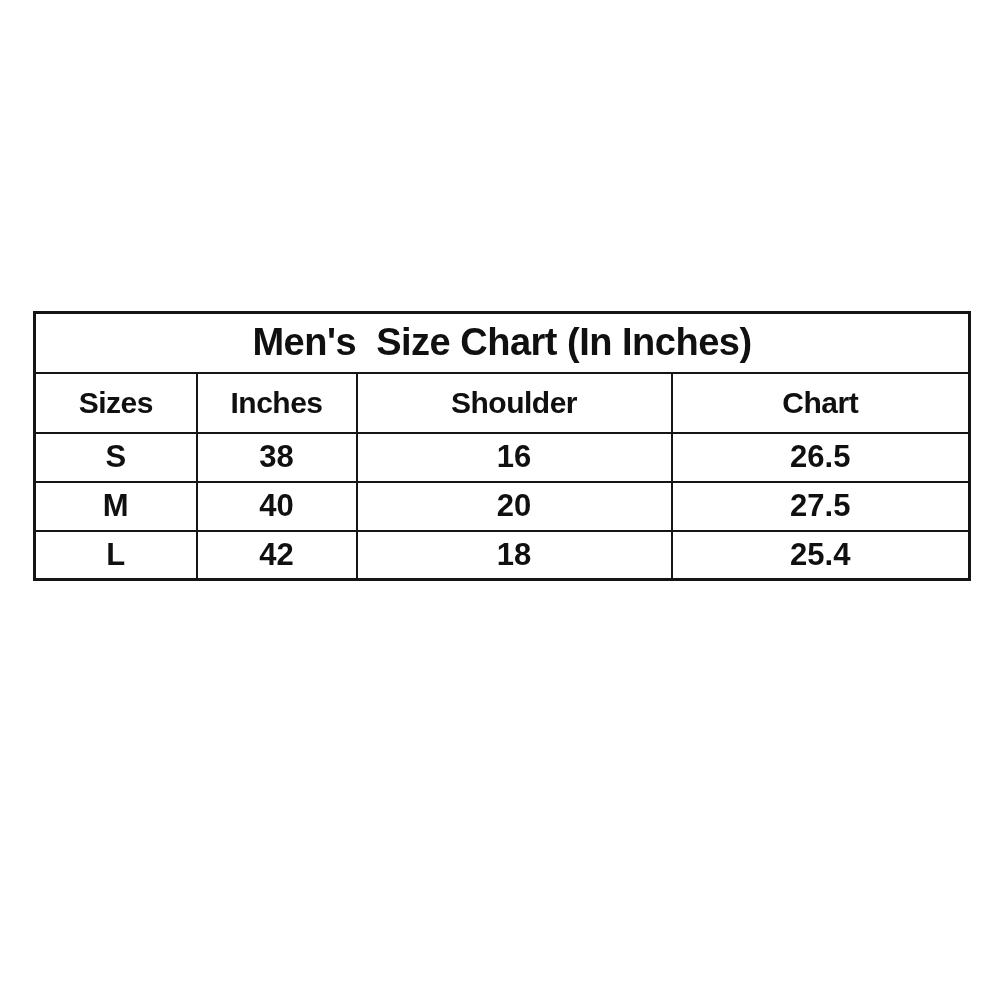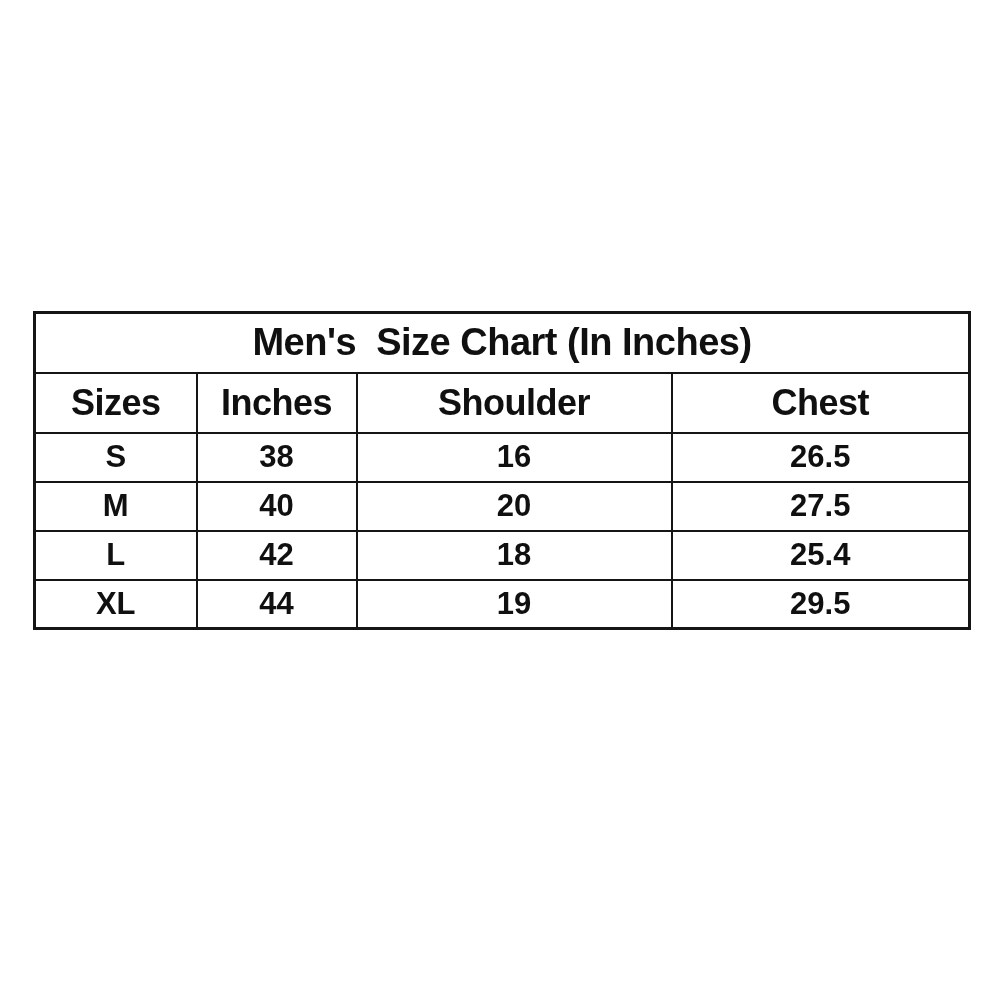--- a/index.html
+++ b/index.html
@@ -40,21 +40,21 @@
   }
   td.title-cell {
     height: 60px;
     font-size: 38px;
     font-weight: bold;
     white-space: pre; 
     letter-spacing: -0.5px;
   }
   tr.header-row th {
     height: 60px;
-    font-size: 36px;
+    font-size: 30px;
     font-weight: bold;
     letter-spacing: -0.5px;
   }
   tr.data-row td {
     height: 49px;
     font-size: 31px;
     font-weight: bold;
   }
 </style>
 </head>
@@ -69,41 +69,35 @@
       <col style="width:298px">
     </colgroup>
     <tbody>
       <tr>
         <td class="title-cell" colspan="4">Men's  Size Chart (In Inches)</td>
       </tr>
       <tr class="header-row">
         <th>Sizes</th>
         <th>Inches</th>
         <th>Shoulder</th>
-        <th>Chest</th>
+        <th>Chart</th>
       </tr>
       <tr class="data-row">
         <td>S</td>
         <td>38</td>
         <td>16</td>
         <td>26.5</td>
       </tr>
       <tr class="data-row">
         <td>M</td>
         <td>40</td>
         <td>20</td>
         <td>27.5</td>
       </tr>
       <tr class="data-row">
         <td>L</td>
         <td>42</td>
         <td>18</td>
         <td>25.4</td>
       </tr>
-      <tr class="data-row">
-        <td>XL</td>
-        <td>44</td>
-        <td>19</td>
-        <td>29.5</td>
-      </tr>
     </tbody>
   </table>
 </div>
 
 </body></html>

